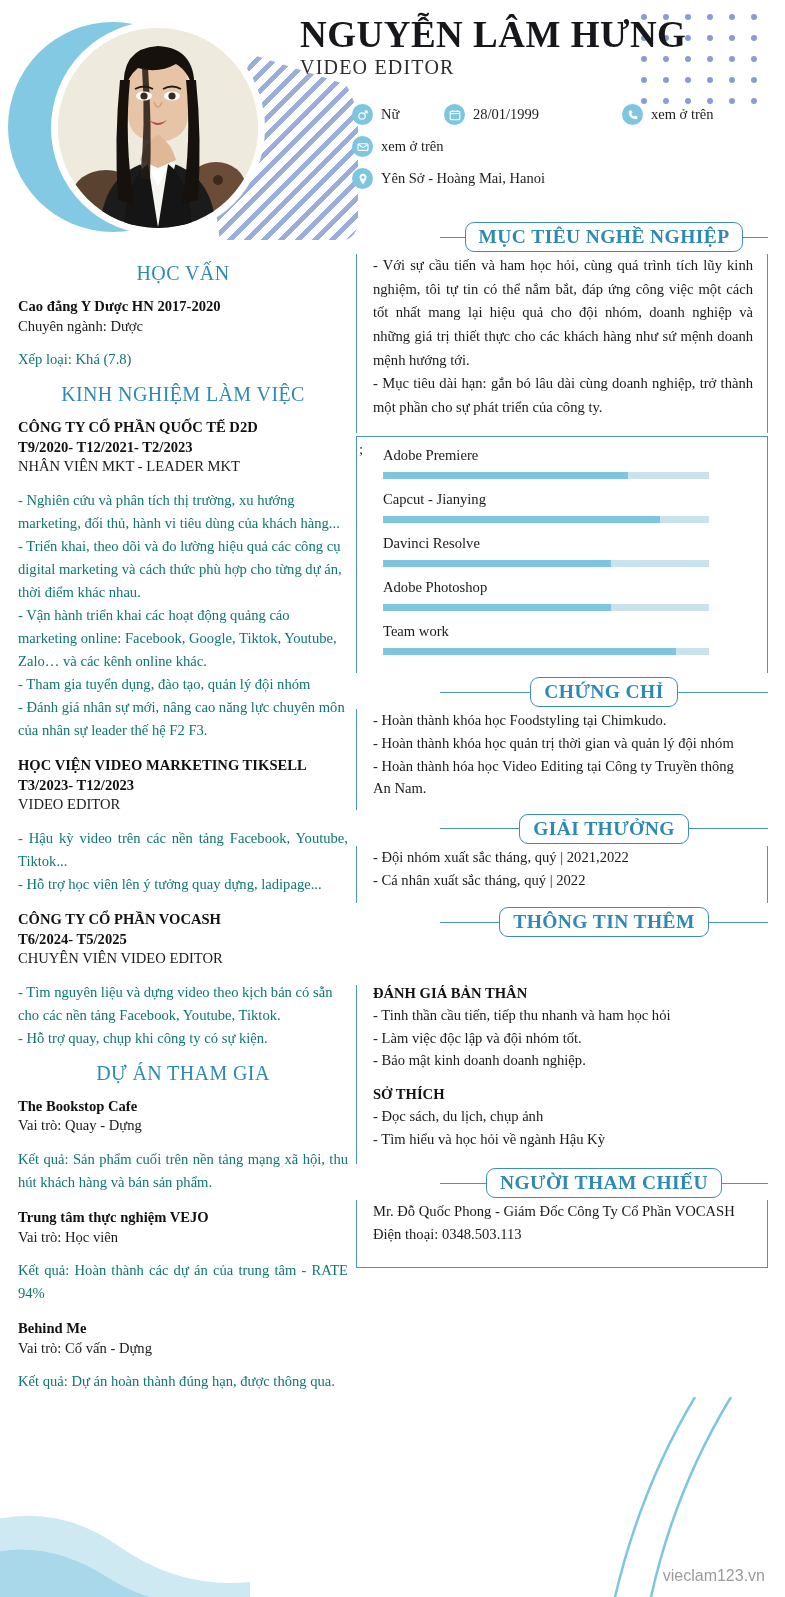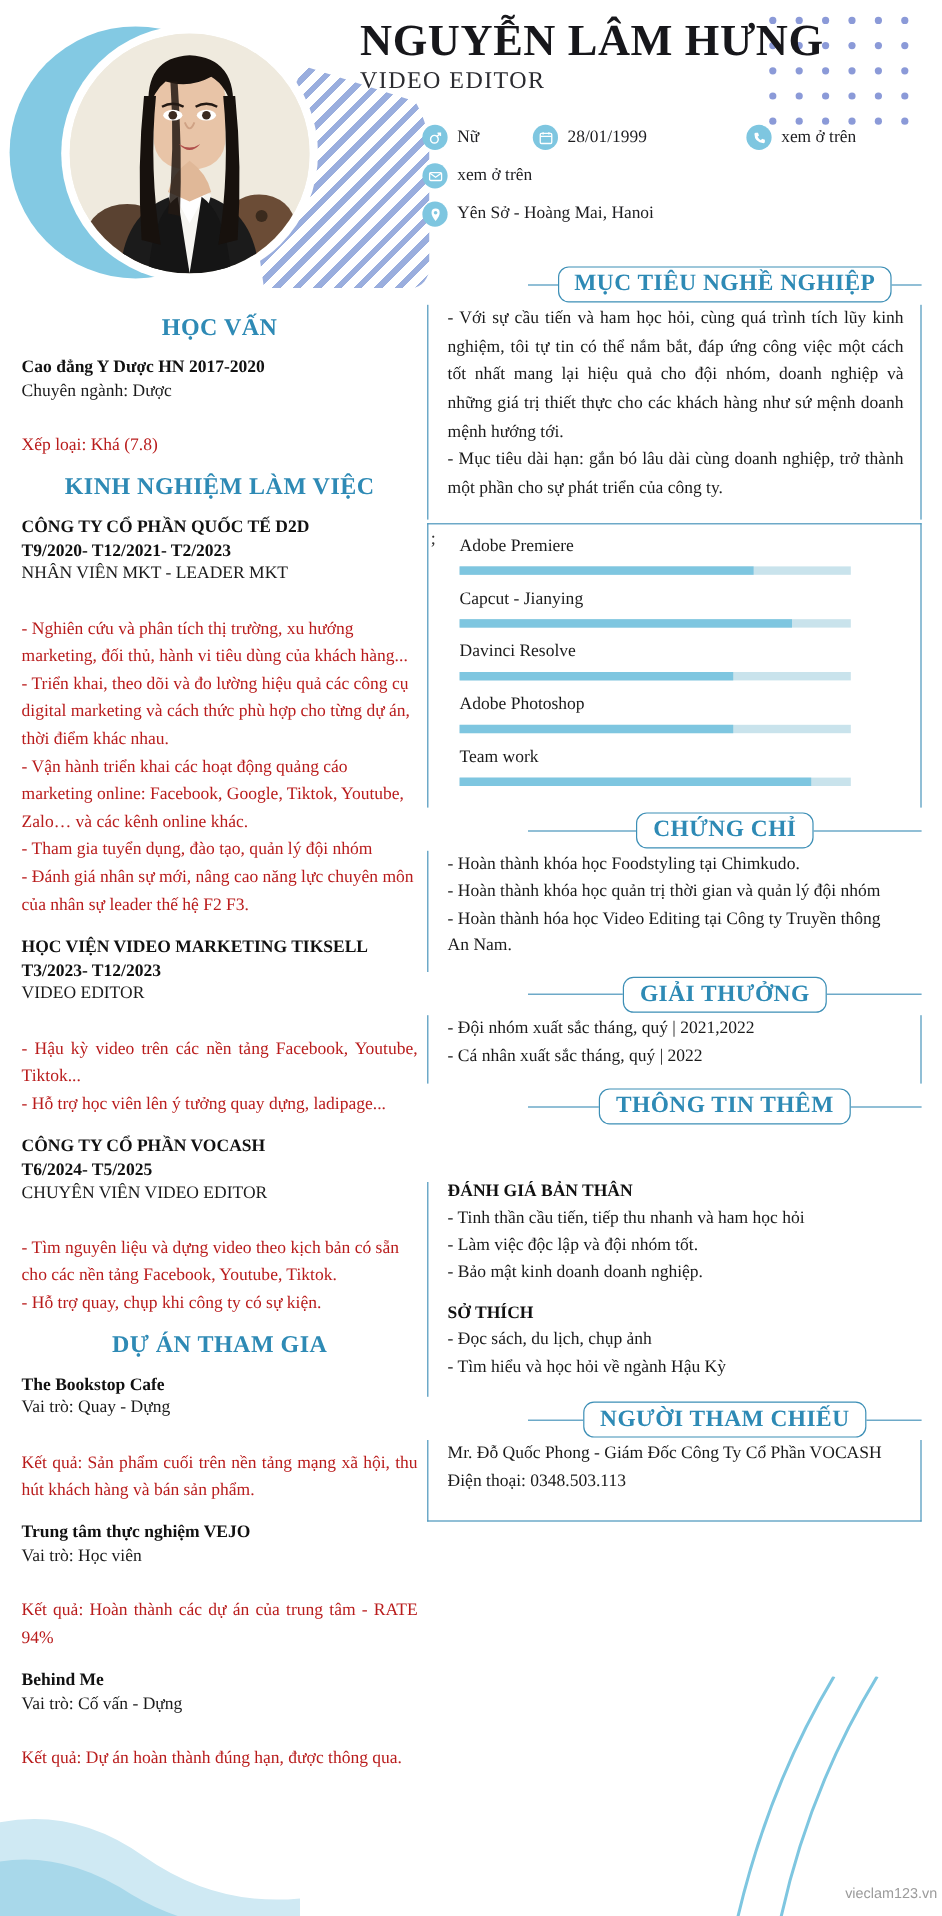--- a/index.html
+++ b/index.html
@@ -36,22 +36,22 @@
     position:absolute; right:12px; top:14px; z-index:2;
     display:grid; grid-template-columns: repeat(6, 22px);
     grid-template-rows: repeat(5, 21px);
   }
   .dot-grid i { display:block; width:6px; height:6px; border-radius:50%; background:#8b9ad8; }
 
   .wave-bl { position:absolute; left:-30px; bottom:-20px; width:280px; height:130px; z-index:1; }
   .wave-br { position:absolute; right:0px; bottom:0px; width:230px; height:200px; z-index:1; }
 
   .footer-brand {
-    position:absolute; right:4px; bottom:12px; z-index:6;
-    font-size:12px; color:#9b9b9b; font-family:"Liberation Sans", sans-serif;
+    position:absolute; right:20px; bottom:12px; z-index:6;
+    font-size:16px; color:#9b9b9b; font-family:"Liberation Sans", sans-serif;
   }
 
   
   .left-col {
     position:absolute; left:18px; top:262px; width:330px; z-index:5;
   }
   .right-col {
     position:absolute; left:356px; top:222px; width:412px; z-index:5;
   }
 
@@ -70,29 +70,29 @@
     width:21px; height:21px; border-radius:50%; background:#7ec6e0;
     display:flex; align-items:center; justify-content:center; flex:0 0 auto;
   }
   .cicon svg { display:block; }
   .ctext { font-size:14.5px; color:#1d1d20; }
   .sp-gender { width:84px; }
   .sp-dob { width:170px; }
 
   
   .lh {
-    text-align:center; color:#2e8ab5; font-weight:700;
+    text-align:center; color:#2e8ab5; font-weight:400;
     font-size:20px; letter-spacing:0.4px; margin: 12px 0 12px;
   }
   .lh.first { margin-top:0; }
 
   .l-b { font-weight:700; font-size:14.6px; color:#111; line-height:1.34; }
   .l-n { font-size:14.6px; color:#1a1a1a; line-height:1.34; }
   .l-p {
-    font-size:14.6px; color:#b91c1c; line-height:1.58; margin-top:24px;
+    font-size:14.6px; color:#0f766e; line-height:1.58; margin-top:12px;
     text-align:justify;
   }
   .gap-m { height:14px; }
 
   
   .rbox { position:relative; margin-bottom:4px; }
   .rbox-frame {
     border:1px solid #4a95bb; border-top:none;
     padding: 0 14px 14px 16px;
   }

